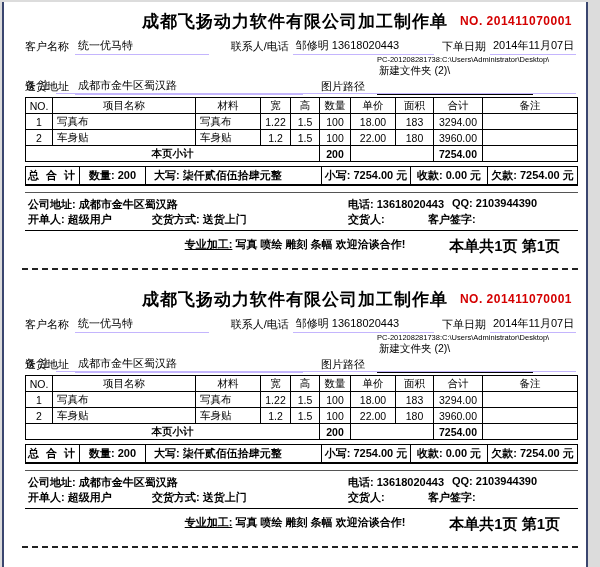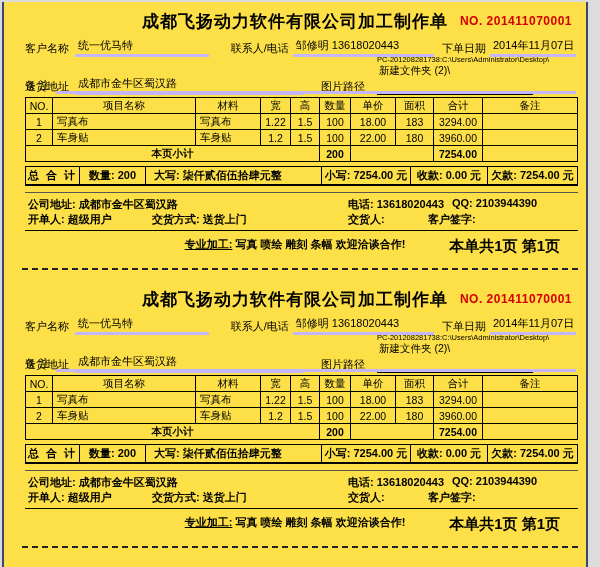--- a/index.html
+++ b/index.html
@@ -6,40 +6,40 @@
   body{
     width:600px;height:567px;
     background:#dcdcdc;
     font-family:"Liberation Sans","DejaVu Sans",sans-serif;
     color:#000;
     position:relative;
     overflow:hidden;
   }
   .paper{
     position:absolute;left:2px;top:2px;width:586px;height:565px;
-    background:#fde047;
+    background:#ffffff;
     border-left:2px solid #3a466f;
     border-right:2px solid #3a466f;
     box-sizing:border-box;
   }
   #copies{position:relative;padding-top:4px;}
   .copy{position:relative;height:278px;}
 
   .title{
     position:absolute;top:4px;left:0;right:0;
     text-align:center;font-size:17px;font-weight:bold;letter-spacing:1px;
   }
   .order-no{
     position:absolute;top:8px;right:14px;
     font-size:12px;font-weight:bold;color:#d40000;letter-spacing:0.5px;
   }
 
   .frow{position:absolute;left:21px;right:10px;display:flex;align-items:flex-end;font-size:11px;}
   .frow .lbl{flex:none;white-space:nowrap;padding-bottom:1px;}
-  .frow .val{border-bottom:3px solid #c4b5fd;padding:0 3px 1px 3px;white-space:nowrap;box-sizing:border-box;}
+  .frow .val{border-bottom:1px solid #c4b5fd;padding:0 3px 1px 3px;white-space:nowrap;box-sizing:border-box;}
   .frow1{top:32px;}
   .frow2{top:50px;}
   .frow3{top:72px;}
   .v-customer{width:142px;margin-left:6px;}
   .l-contact{margin-left:22px;}
   .v-contact{width:150px;margin-left:4px;}
   .l-date{margin-left:8px;}
   .v-date{width:86px;margin-left:4px;}
   .v-address{width:238px;margin-left:6px;}
   .l-imgpath{margin-left:18px;}

